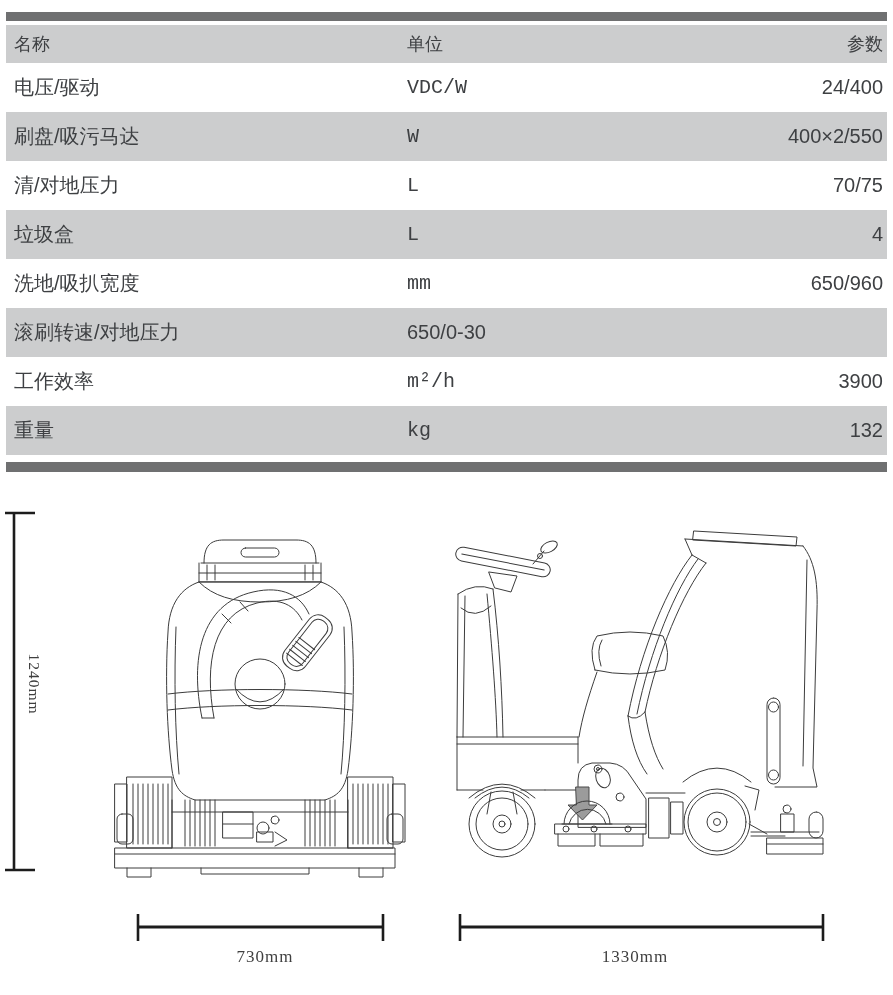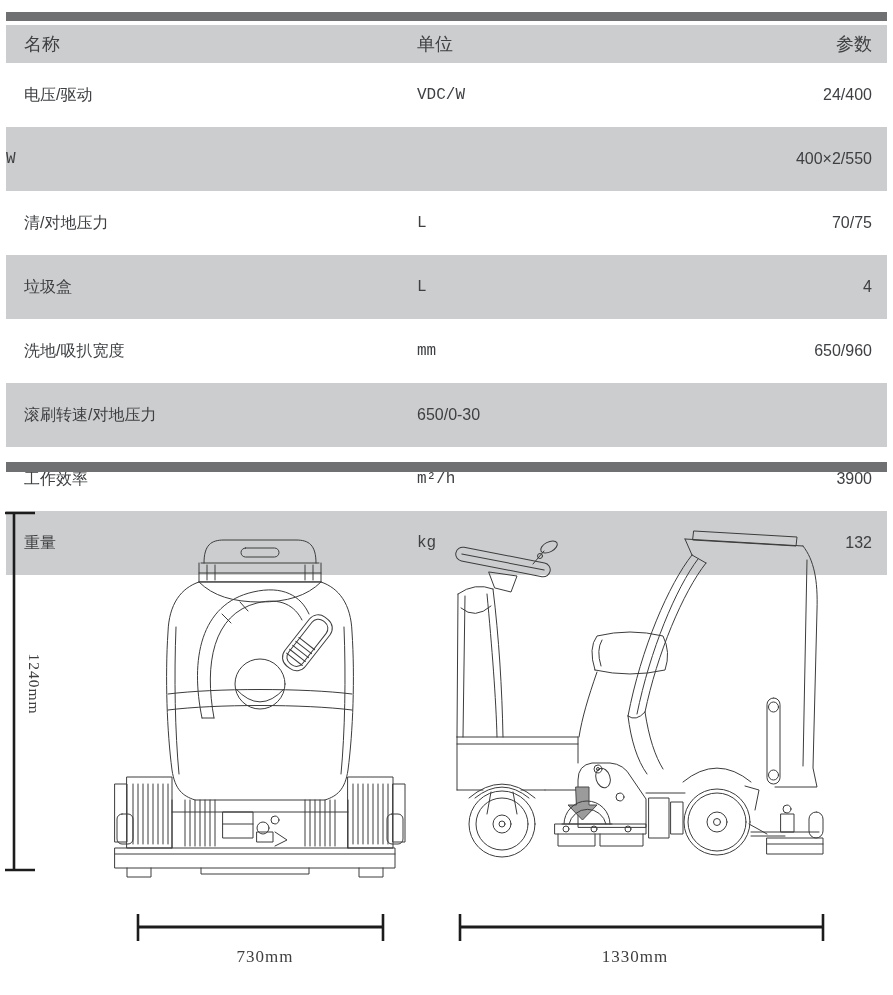--- a/index.html
+++ b/index.html
@@ -6,25 +6,25 @@
   .page{position:relative;width:893px;height:995px;background:#ffffff;overflow:hidden;
         font-family:"Liberation Sans","DejaVu Sans",sans-serif;}
 
   
   .bar{position:absolute;left:6px;width:881px;background:#6f7071;}
   .bar-top{top:12px;height:9px;}
   .bar-bottom{top:462px;height:10px;}
   .spec-table{position:absolute;left:6px;top:25px;width:881px;color:#3e4043;}
   .rowflex{display:flex;align-items:center;}
   .thead{height:38px;background:#cccdce;font-size:18px;}
-  .tbody .trow{height:64px;font-size:16px;}
+  .tbody .trow{height:49px;font-size:20px;}
   .tbody .trow:nth-child(even){background:#cccdce;}
-  .c-name{flex:0 0 393px;padding-left:18px;}
+  .c-name{flex:0 0 393px;padding-left:8px;}
   .c-unit{flex:1 1 auto;font-family:Liberation Mono, monospace;}
-  .c-value{padding-right:15px;text-align:center;}
+  .c-value{padding-right:4px;text-align:center;}
 
   
   .drawing{position:absolute;}
   .dim-label{font-family:"Liberation Serif","DejaVu Serif",serif;fill:#3f3f3f;letter-spacing:1px;}
   svg .ln{stroke:#3c3c3c;fill:none;stroke-width:1;stroke-linejoin:round;stroke-linecap:round;}
   svg .dim{stroke:#1c1c1c;fill:none;}
 </style>
 </head>
 <body>
 
@@ -38,20 +38,21 @@
       <div class="c-unit">单位</div>
       <div class="c-value">参数</div>
     </div>
     <div class="tbody">
       <div class="trow rowflex">
         <div class="c-name">电压/驱动</div>
         <div class="c-unit">VDC/W</div>
         <div class="c-value">24/400</div>
       </div>
       <div class="trow rowflex">
+        <div class="c-name">刷盘/吸污马达</div>
         <div class="c-unit">W</div>
         <div class="c-value">400×2/550</div>
       </div>
       <div class="trow rowflex">
         <div class="c-name">清/对地压力</div>
         <div class="c-unit">L</div>
         <div class="c-value">70/75</div>
       </div>
       <div class="trow rowflex">
         <div class="c-name">垃圾盒</div>

